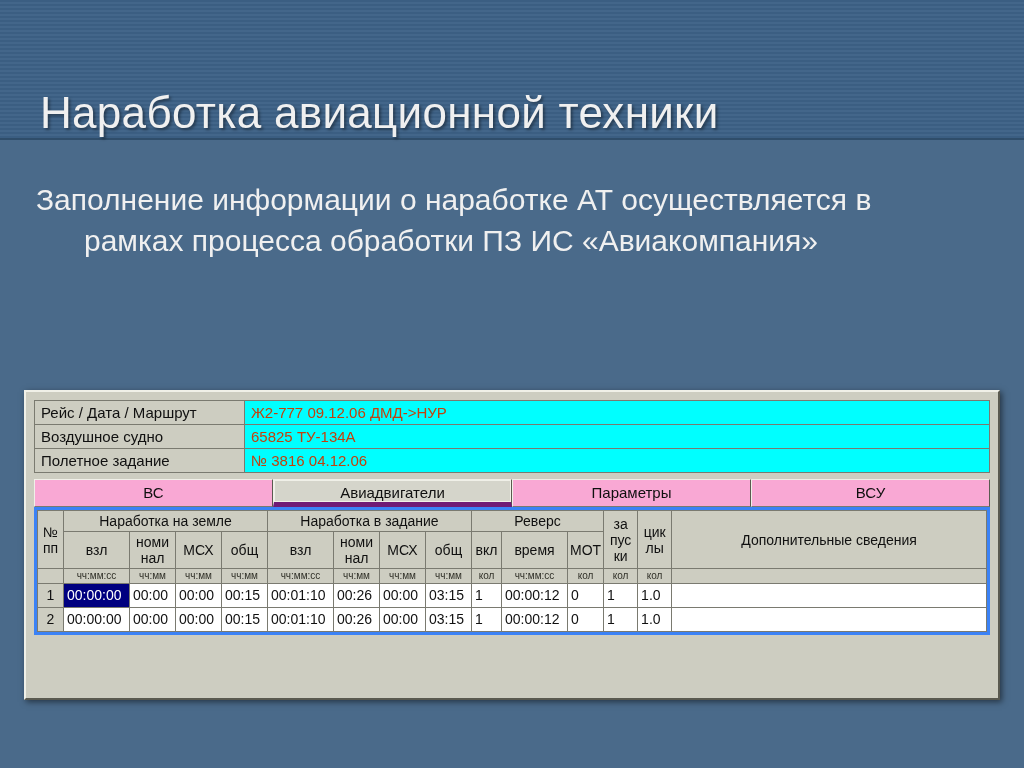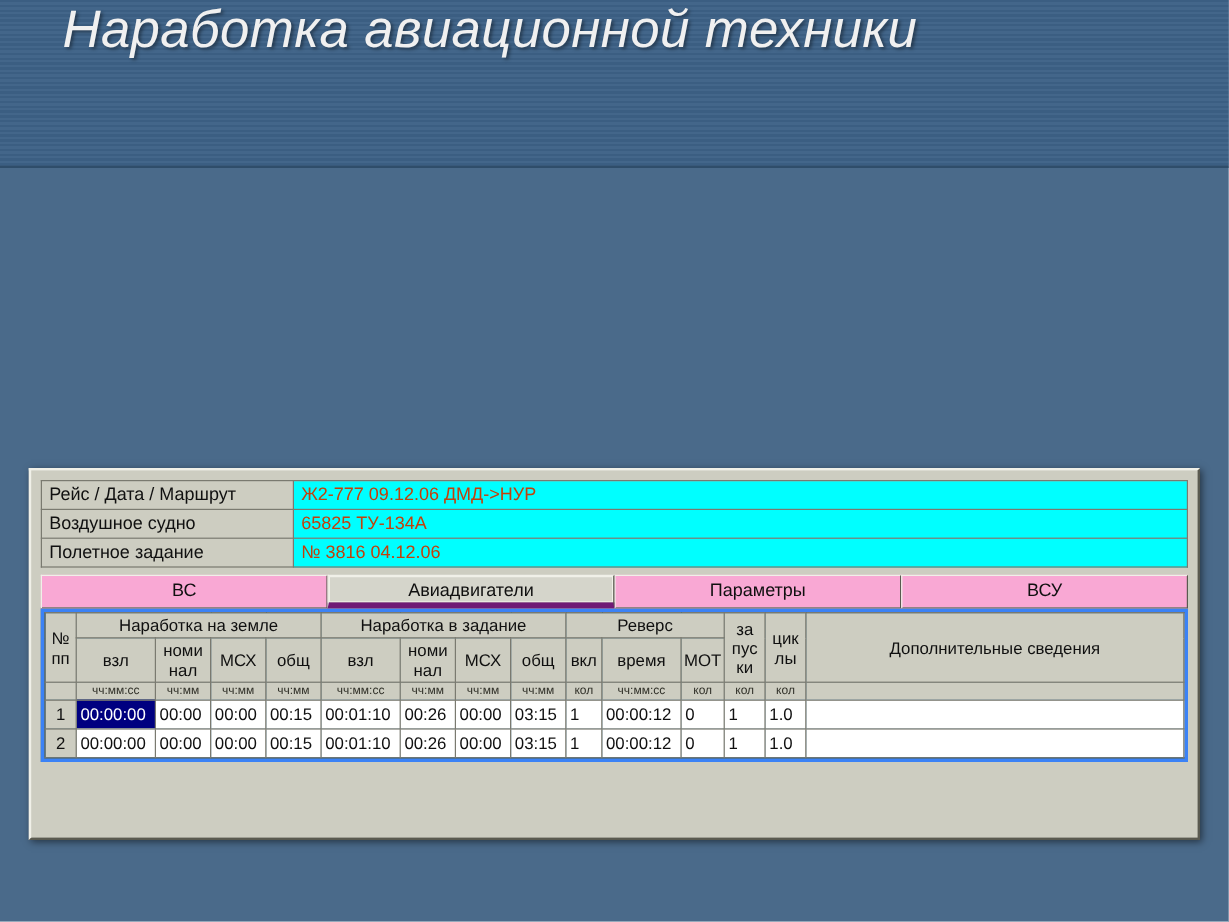--- a/index.html
+++ b/index.html
@@ -10,23 +10,22 @@
     position: relative;
   }
   .title-bar {
     position: absolute; left: 0; top: 0; width: 1024px; height: 140px;
     background: repeating-linear-gradient(
       0deg,
       #3b5e82 0px, #3b5e82 2px,
       #43668a 2px, #43668a 4px
     );
     border-bottom: 2px solid #2f4d6a;
-    display: flex; align-items: flex-start;
-    padding-left: 52px;
-    font-style: italic;
+    display: flex; align-items: flex-end;
+    padding-left: 40px;
   }
   .title-text {
     color: #f0f0f0;
     font-size: 44px;
     text-shadow: 2px 2px 3px rgba(0,0,0,.4);
     letter-spacing: 0.3px;
   }
   .body-text {
     position: absolute; left: 36px; top: 180px; width: 880px;
     color: #f0f0f0;
@@ -145,20 +144,21 @@
 </style>
 </head>
 <body>
 
 <div class="slide">
 
   <div class="title-bar">
     <div class="title-text">Наработка авиационной техники</div>
   </div>
 
+  <div class="body-text">Заполнение информации о наработке АТ осуществляется в рамках процесса обработки ПЗ ИС «Авиакомпания»</div>
 
   <div class="panel">
 
     <table class="info-grid">
       <tbody>
           <tr>
         <td class="label">Рейс / Дата / Маршрут</td>
         <td class="value">Ж2-777 09.12.06 ДМД-&gt;НУР</td>
       </tr>
       <tr>

